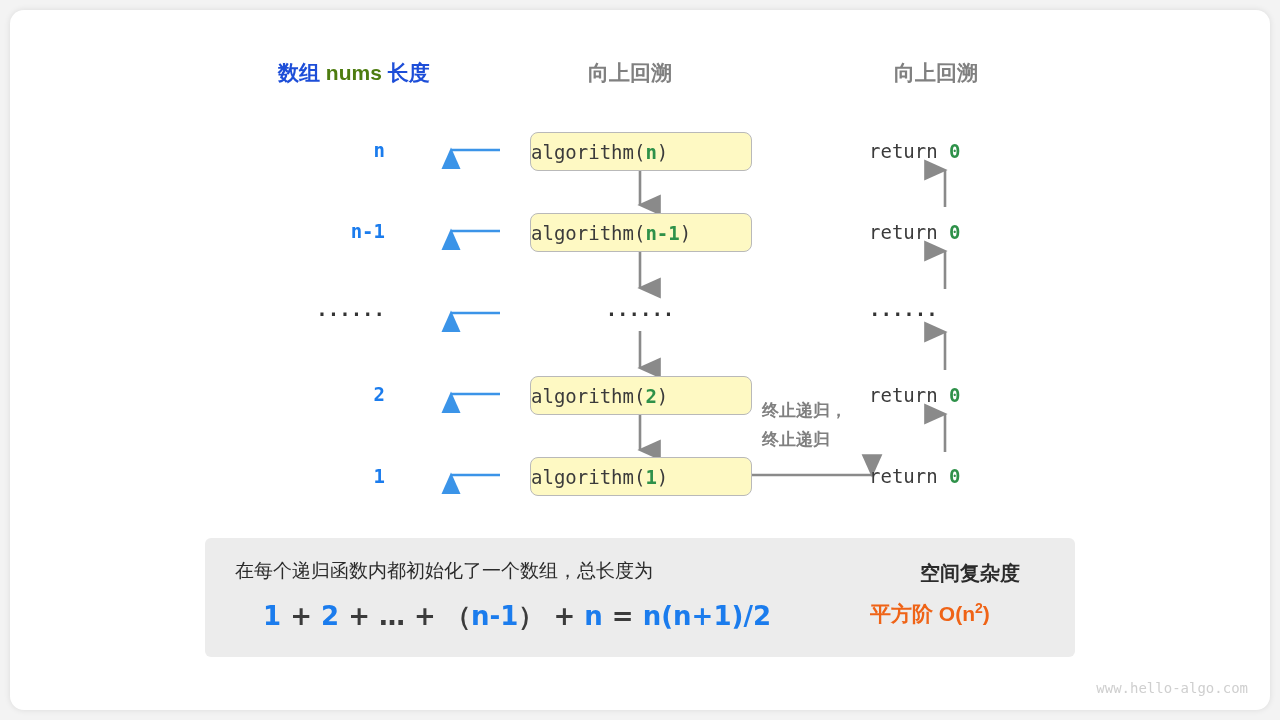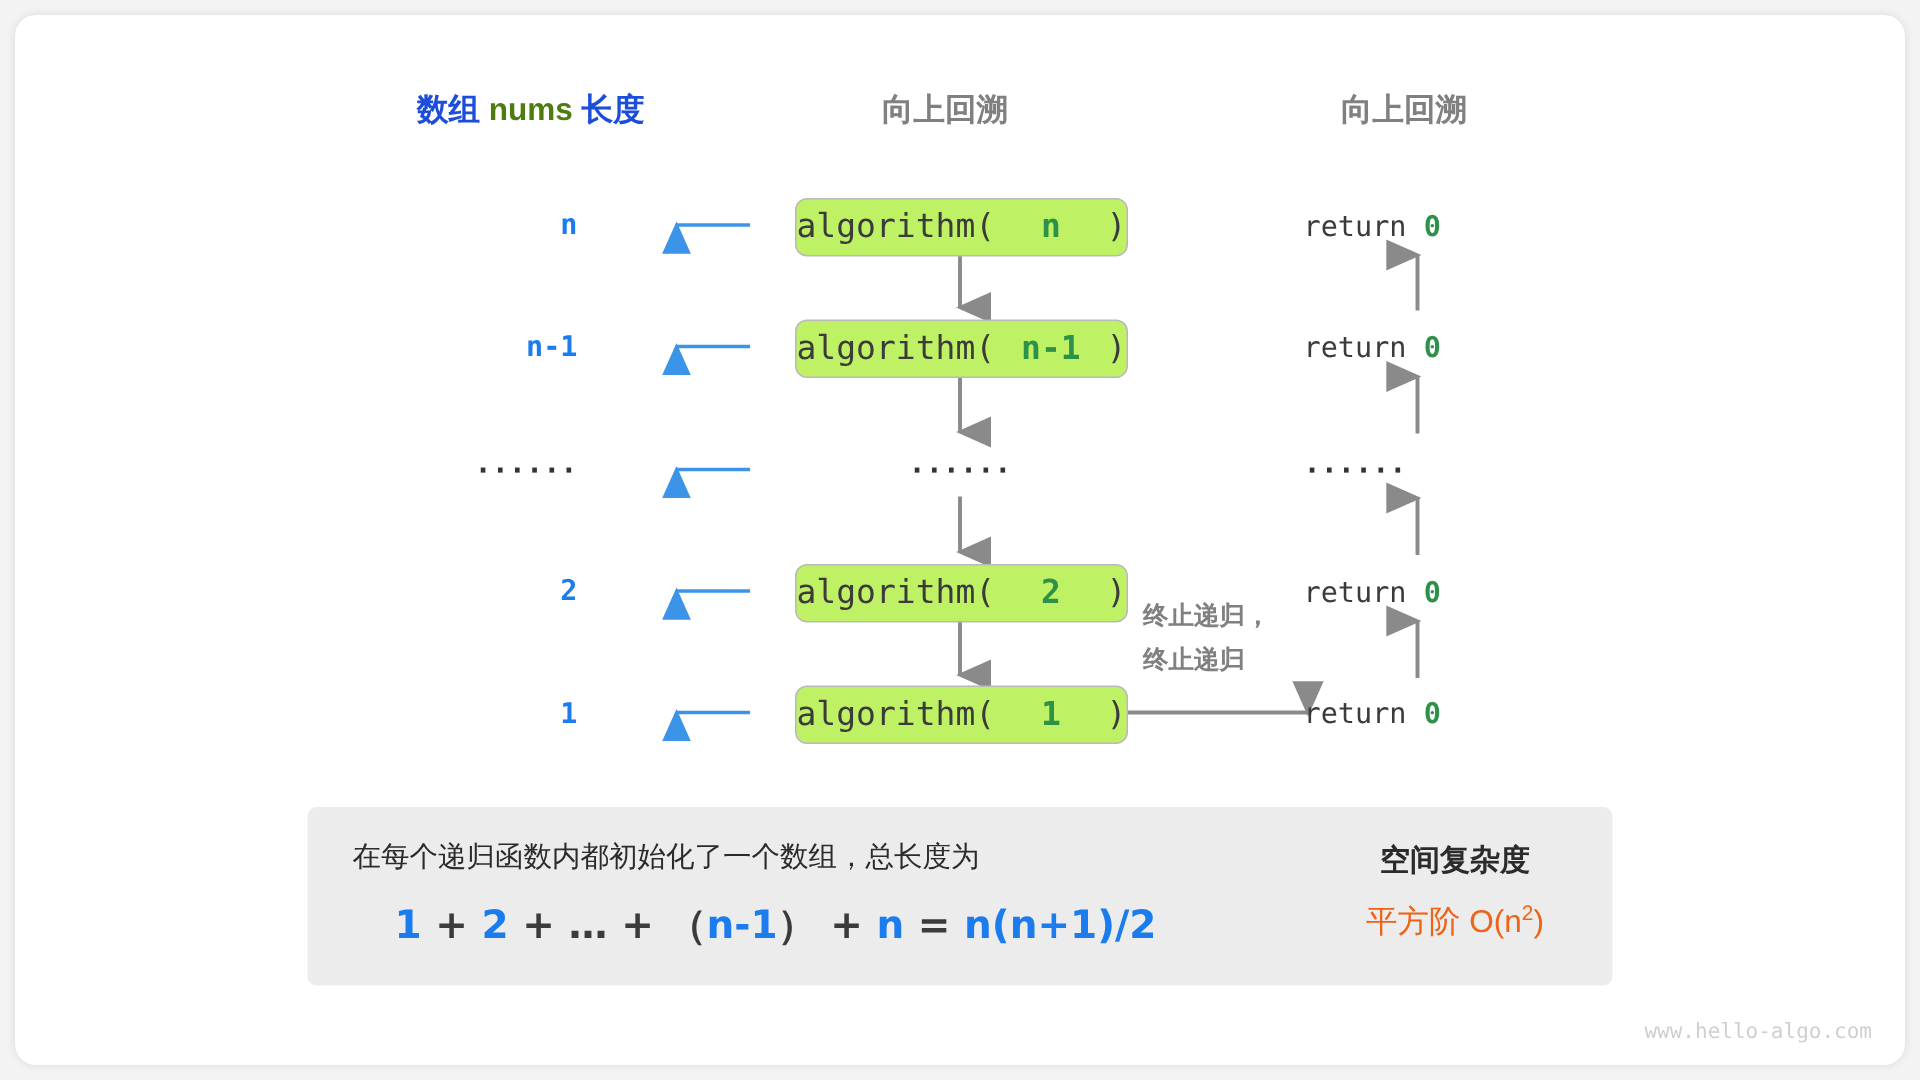--- a/index.html
+++ b/index.html
@@ -63,28 +63,28 @@
     color: #333333;
     letter-spacing: 0px;
     white-space: nowrap;
   }
   .dots-center { text-align: center; }
 
   
   .call-box {
     position: absolute;
     height: 37px;
-    background: #bef264;
+    background: #fef9c3;
     border: 1px solid #b9b9b9;
     border-radius: 8px;
     display: flex;
     align-items: center;
-    justify-content: space-between;
-    font-family: "DejaVu Sans Mono", monospace;
-    font-size: 22px;
+    justify-content: flex-start;
+    font-family: "DejaVu Sans Mono", monospace;
+    font-size: 19px;
     color: #3b3b3b;
     white-space: nowrap;
   }
   .call-box .arg { color: #2e9149; font-weight: bold; }
 
   
   .ret {
     position: absolute;
     font-family: "DejaVu Sans Mono", monospace;
     font-size: 19px;
@@ -142,23 +142,22 @@
     font-size: 20px;
     font-weight: bold;
     color: #2b2b2b;
     white-space: nowrap;
   }
   .sum-result {
     position: absolute;
     left: 665px;
     top: 62px;
     width: 200px;
-    text-align: center;
     font-size: 21px;
-    font-weight: normal;
+    font-weight: bold;
     color: #ef6316;
     white-space: nowrap;
   }
   .sum-result sup { font-size: 14px; }
 
   
   .watermark {
     position: absolute;
     right: 32px;
     bottom: 24px;

